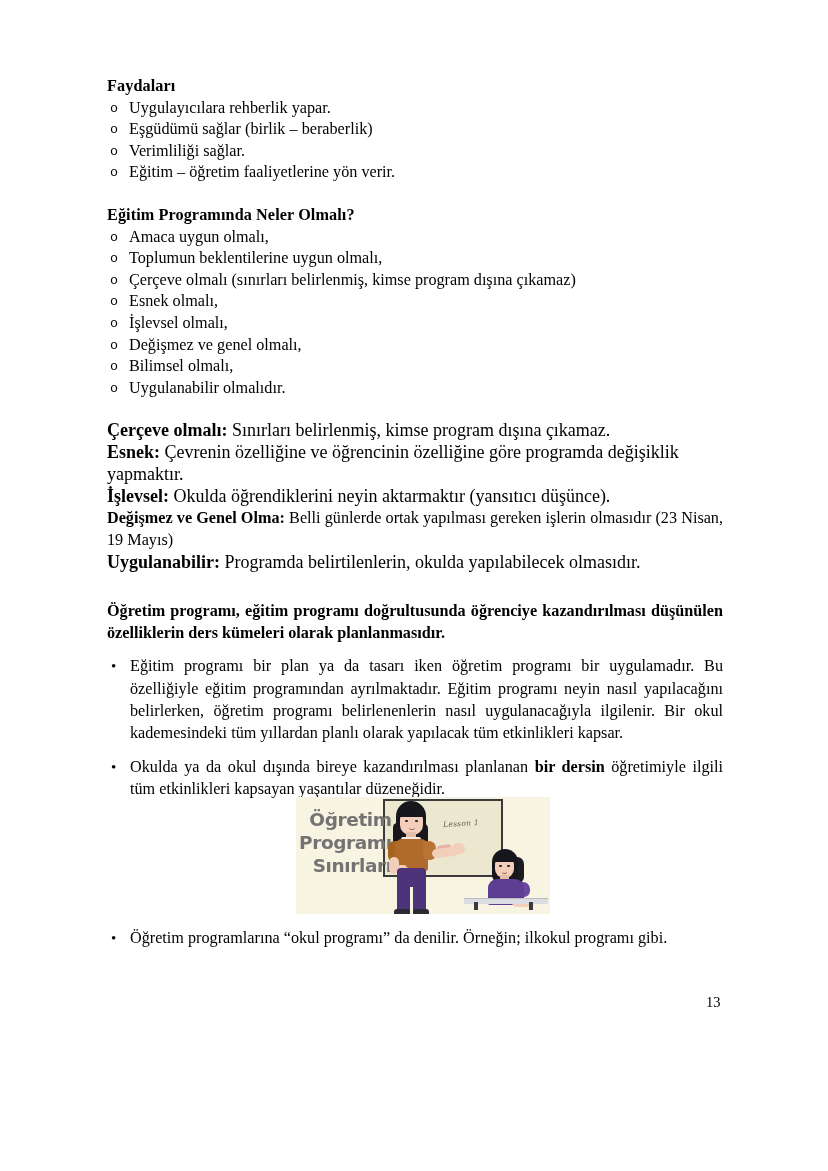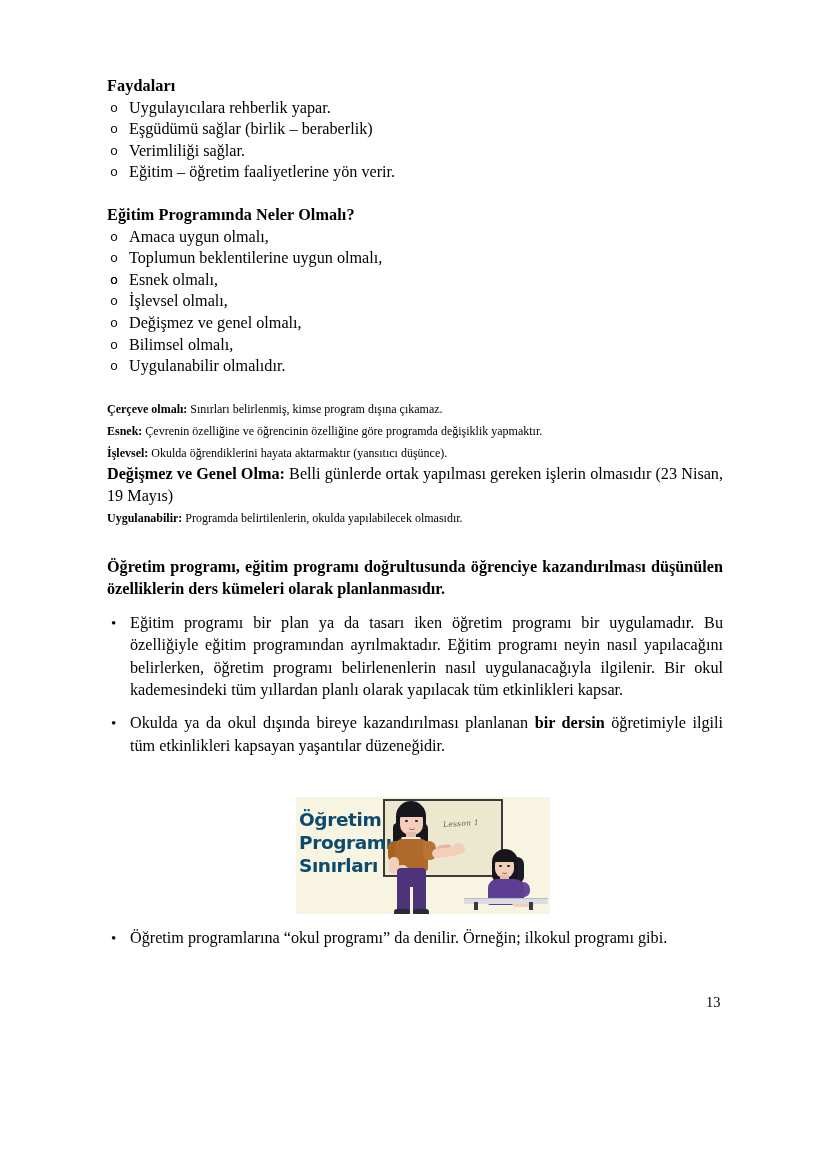--- a/index.html
+++ b/index.html
@@ -61,21 +61,21 @@
     font-size: 13.4px;
     line-height: 21.6px;
     color: #000;
   }
 
   
   .defs {
     margin: 0;
   }
   .def-line {
-    font-size: 12px;
+    font-size: 18px;
     line-height: 21.9px;
     margin: 0;
   }
   .def-line b { font-weight: bold; }
 
   .def-justified {
     font-size: 16.2px;
     line-height: 21.9px;
     margin: 0;
     text-align: justify;
@@ -134,22 +134,23 @@
     background: #f8f4e2;
   }
   .ill-title {
     position: absolute;
     left: 3px;
     top: 11px;
     font-family: "DejaVu Sans", "Liberation Sans", sans-serif;
     font-weight: bold;
     font-size: 18.5px;
     line-height: 23px;
-    color: #0c4a6e;
+    color: #737373;
     letter-spacing: -0.4px;
+    text-align: right;
   }
   .ill-title span { display: block; white-space: nowrap; }
 
   
   .board {
     position: absolute;
     left: 87px;
     top: 2px;
     width: 120px;
     height: 78px;
@@ -367,20 +368,21 @@
       <li>
         <span class="marker">o</span>
         <span>Amaca uygun olmalı,</span>
       </li>
       <li>
         <span class="marker">o</span>
         <span>Toplumun beklentilerine uygun olmalı,</span>
       </li>
       <li>
         <span class="marker">o</span>
+        <span>Çerçeve olmalı (sınırları belirlenmiş, kimse program dışına çıkamaz)</span>
       </li>
       <li>
         <span class="marker">o</span>
         <span>Esnek olmalı,</span>
       </li>
       <li>
         <span class="marker">o</span>
         <span>İşlevsel olmalı,</span>
       </li>
       <li>
@@ -400,21 +402,21 @@
     <div class="spacer-md"></div>
 
     <div class="defs">
       <p class="def-line">
         <b>Çerçeve olmalı:</b><span> Sınırları belirlenmiş, kimse program dışına çıkamaz.</span>
       </p>
       <p class="def-line">
         <b>Esnek:</b><span> Çevrenin özelliğine ve öğrencinin özelliğine göre programda değişiklik yapmaktır.</span>
       </p>
       <p class="def-line">
-        <b>İşlevsel:</b><span> Okulda öğrendiklerini hayata aktarmaktır (yansıtıcı düşünce).</span>
+        <b>İşlevsel:</b><span> Okulda öğrendiklerini neyin aktarmaktır (yansıtıcı düşünce).</span>
       </p>
       <p class="def-justified">
         <b>Değişmez ve Genel Olma:</b><span> Belli günlerde ortak yapılması gereken işlerin olmasıdır (23 Nisan, 19 Mayıs)</span>
       </p>
       <p class="def-line">
         <b>Uygulanabilir:</b><span> Programda belirtilenlerin, okulda yapılabilecek olmasıdır.</span>
       </p>
     </div>
 
     <div class="spacer-lg"></div>

